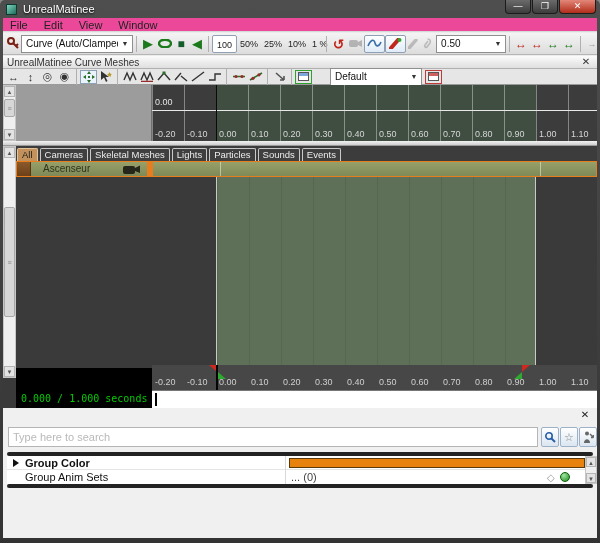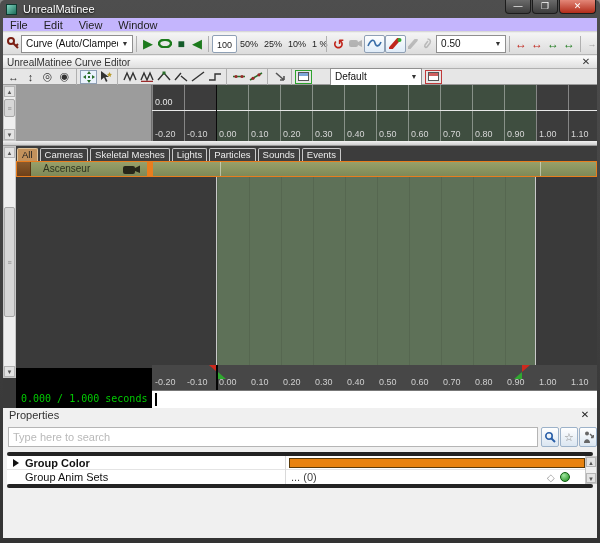--- a/index.html
+++ b/index.html
@@ -24,21 +24,21 @@
   #btn-close { left:580px; width:16px; background:linear-gradient(#e38778,#b22c1a); }
   #btn-close { left:559px; width:37px; }
   #btn-max { left:532px; width:26px; }
   #btn-min { left:505px; width:26px; }
   .winbtn .glyph { pointer-events:none; }
   
   #client { position:absolute; left:3px; top:18px; width:594px; height:520px;
     background:#ececec; overflow:hidden; }
   
   #menubar { position:absolute; left:0; top:0; width:594px; height:14px;
-    background:#c4b5fd; border-bottom:1px solid #d8d8d8; display:flex;
+    background:#ec4899; border-bottom:1px solid #d8d8d8; display:flex;
     align-items:center; padding-left:7px; gap:16px; }
   .menu-item { font-size:11px; color:#222; }
   
   #toolbar { position:absolute; left:0; top:15px; width:594px; height:22px;
     background:linear-gradient(#f4f4f4,#dcdcdc); border-bottom:1px solid #b5b5b5;
     display:flex; align-items:center; padding:0 2px; }
   .sep { width:1px; height:16px; background:#b0b0b0; margin:0 3px; flex:none; }
   .tbtn { height:18px; display:flex; align-items:center; justify-content:center;
     flex:none; font-size:12px; line-height:18px; }
   .boxed { border:1px solid #8fa0b5; background:linear-gradient(#fdfefe,#e0ecf8); border-radius:2px; }
@@ -251,21 +251,21 @@
       <div class="sep"></div>
       <div class="tbtn r" style="width:16px">↔</div>
       <div class="tbtn r" style="width:16px">↔</div>
       <div class="tbtn g" style="width:16px">↔</div>
       <div class="tbtn g" style="width:16px">↔</div>
       <div class="sep"></div>
       <div class="tbtn dis" style="width:18px;font-size:9px;color:#333">→|</div>
 
     </div>
 
-    <div id="curve-header">UnrealMatinee Curve Editor</div>
+    <div id="curve-header">UnrealMatinee Curve Meshes</div>
     <div id="curve-header-close">✕</div>
 
     <div id="curve-toolbar">
       <div class="ctbtn">↔</div>
       <div class="ctbtn">↕</div>
       <div class="ctbtn">◎</div>
       <div class="ctbtn">◉</div>
       <div class="sep"></div>
       <div class="ctbtn csel">
         <svg width="12" height="12" viewBox="0 0 12 12">
@@ -444,21 +444,20 @@
 
       <div id="status-box">
         <div id="status-text" style="color: rgb(0, 204, 0);">0.000 / 1.000 seconds</div>
       </div>
       <div id="white-strip">
         <div id="white-strip-tick"></div>
       </div>
     </div>
 
     <div id="props">
-      <div id="props-header">Properties</div>
       <div id="props-close">✕</div>
 
       <input id="search-box" placeholder="Type here to search" style="">
       <div class="pbtn" id="btn-search">
         <svg width="12" height="12" viewBox="0 0 12 12">
             <circle cx="5" cy="5" r="3.2" fill="none" stroke="#2a5fa8" stroke-width="1.6"></circle>
             <path d="M7.5 7.5 L11 11" stroke="#2a5fa8" stroke-width="2"></path>
           </svg>
       </div>
       <div class="pbtn" id="btn-fav">

